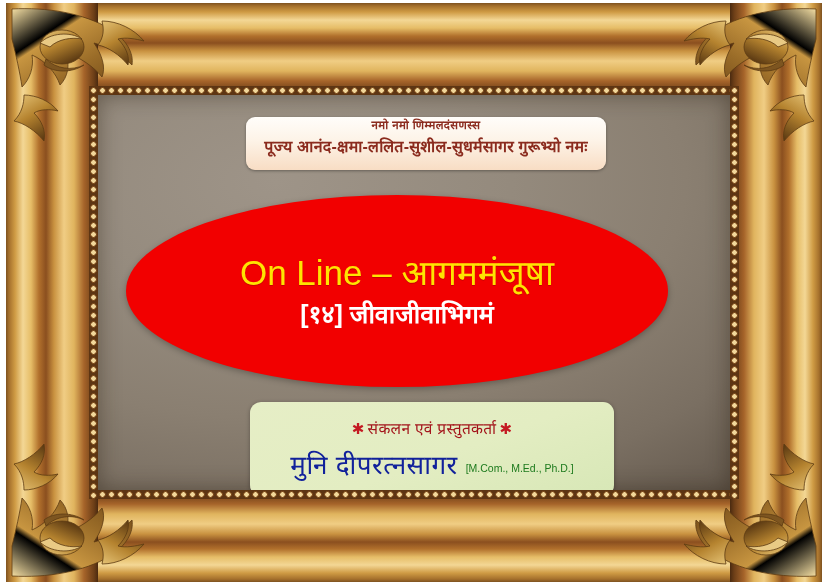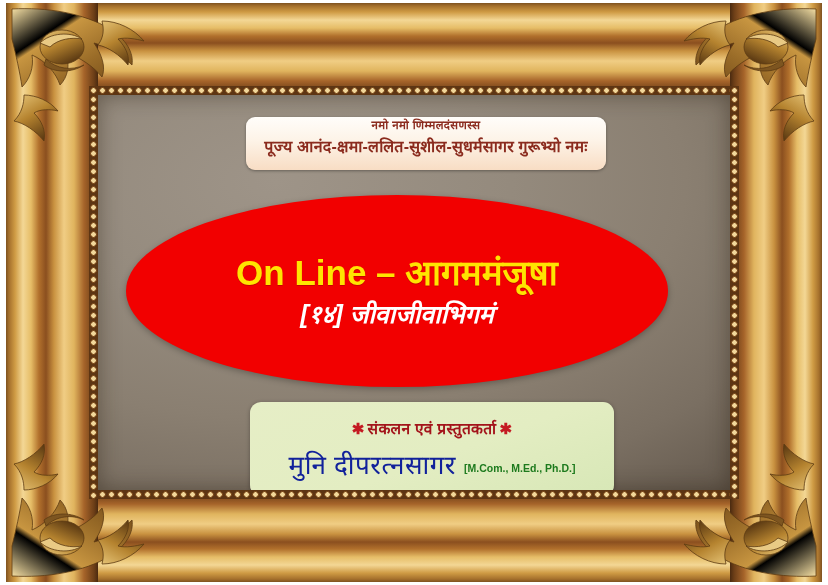--- a/index.html
+++ b/index.html
@@ -169,55 +169,54 @@
     border-radius: 50%;
     background: #f20000;
     display: flex;
     flex-direction: column;
     align-items: center;
     justify-content: center;
     box-shadow: 0 2px 6px rgba(0,0,0,0.28);
   }
   .ellipse .main-title {
     font-size: 35px;
-    font-weight: bold;
+    font-weight: normal;
     color: #ffe400;
     letter-spacing: 0px;
     white-space: nowrap;
     line-height: 1.05;
     margin-bottom: 10px;
     text-shadow: 0 1px 0 rgba(120,0,0,0.35);
   }
   .ellipse .sub-title {
     font-size: 25px;
     font-weight: bold;
     color: #ffffff;
     white-space: nowrap;
     line-height: 1.05;
-    font-style: italic;
   }
 
   
   .credits {
     position: absolute;
     left: 152px;
     top: 307px;
     width: 364px;
     height: 94px;
     border-radius: 11px;
     background: linear-gradient(160deg, #e6eec6 0%, #e3edc2 55%, #d7e7b6 100%);
     box-shadow: 0 1px 4px rgba(0,0,0,0.32);
     display: flex;
     flex-direction: column;
     align-items: center;
     justify-content: center;
   }
   .credits .compiler-line {
     font-size: 15.5px;
-    font-weight: bold;
+    font-weight: normal;
     color: #a3141b;
     white-space: nowrap;
     margin-bottom: 7px;
     letter-spacing: 0.3px;
   }
   .credits .compiler-line .star {
     color: #c41a22;
     font-size: 15px;
     padding: 0 3px;
   }
@@ -227,21 +226,21 @@
     white-space: nowrap;
   }
   .credits .author-name {
     font-size: 26px;
     font-weight: normal;
     color: #11219b;
     letter-spacing: 0.5px;
   }
   .credits .degrees {
     font-size: 10.5px;
-    font-weight: bold;
+    font-weight: normal;
     color: #1d7a1d;
     margin-left: 8px;
     position: relative;
     top: -2px;
   }
 </style>
 </head>
 <body>
 
 <div id="stage">

